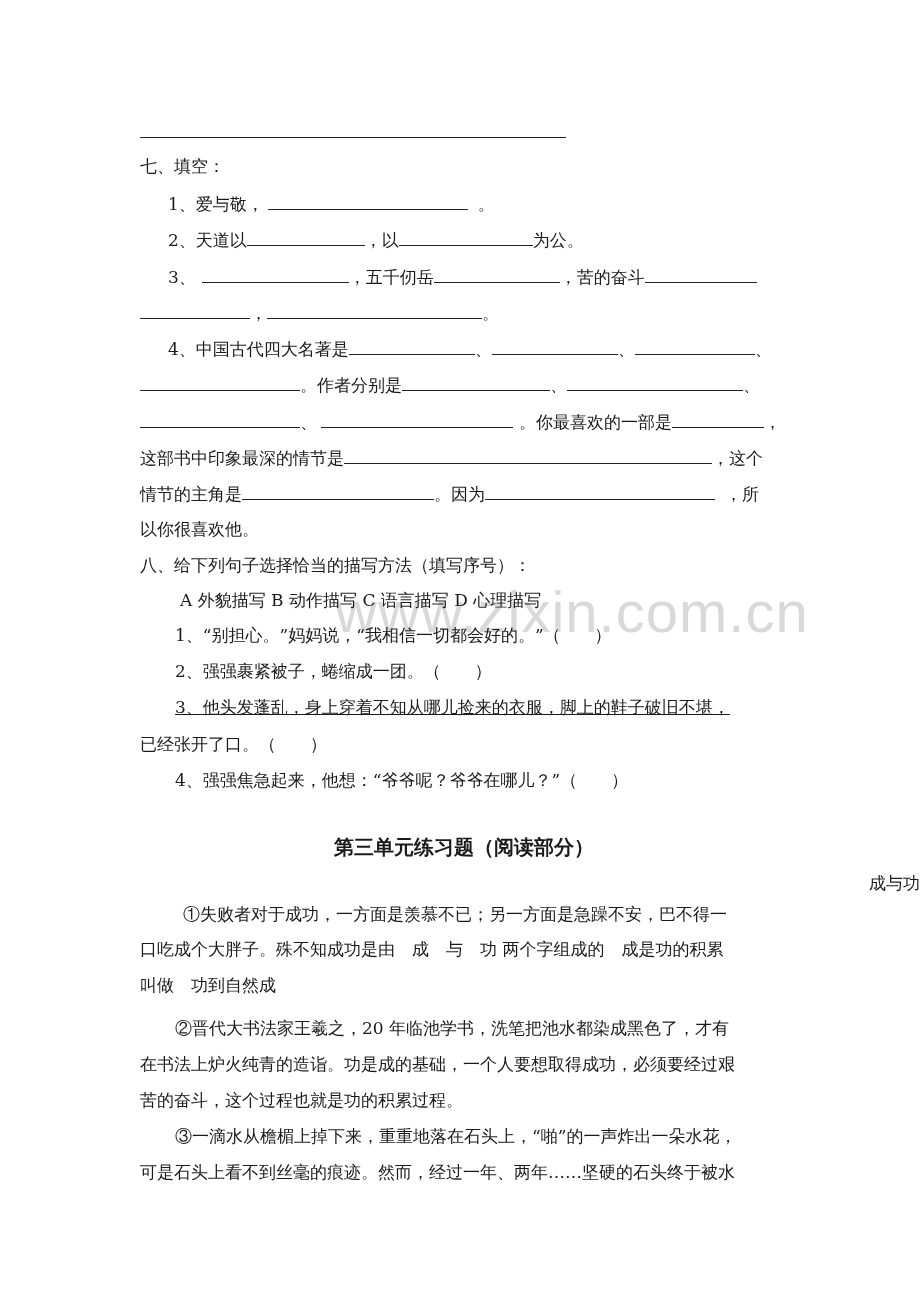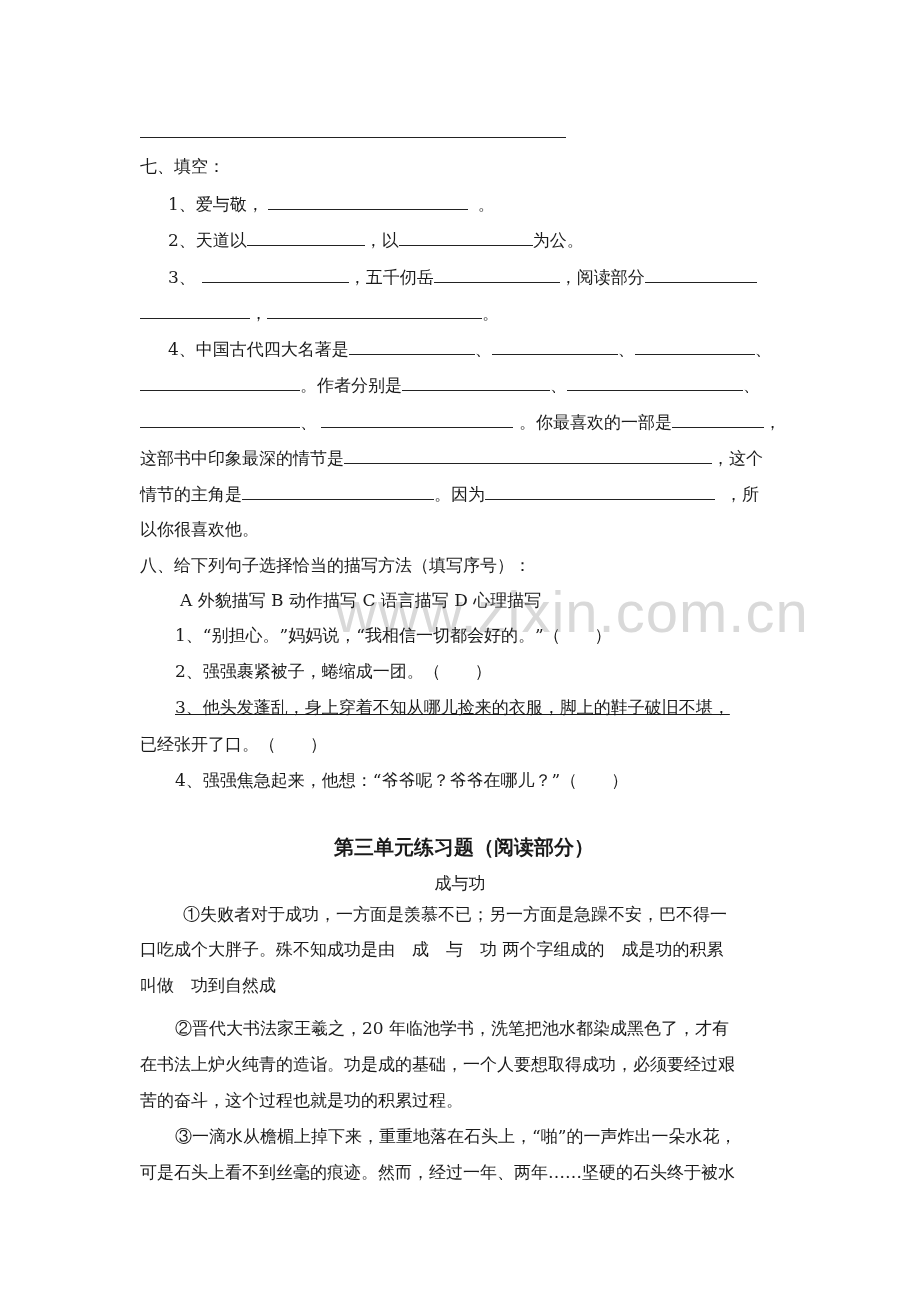--- a/index.html
+++ b/index.html
@@ -3,21 +3,21 @@
 <meta charset="utf-8">
 <style>
   html, body { margin: 0; padding: 0; background: #ffffff; }
   body { width: 920px; height: 1302px; position: relative; overflow: hidden;
          font-family: "DejaVu Serif", "Liberation Serif", serif; color: #1a1a1a; }
   .page { position: absolute; left: 0; top: 0; width: 920px; height: 1302px; }
   .line { position: absolute; left: 140px; white-space: nowrap; font-size: 17px; line-height: 22px; height: 22px; }
   .blank { display: inline-block; border-bottom: 1px solid #222; height: 17px; vertical-align: baseline; }
   .top-rule { position: absolute; left: 140px; top: 137px; width: 426px; border-top: 1px solid #222; }
   .title { position: absolute; left: 4px; width: 920px; text-align: center; font-size: 20px; font-weight: bold; line-height: 26px; }
-  .subtitle { position: absolute; left: 0; width: 920px; text-align: center; font-size: 17px; line-height: 22px; }
+  .subtitle { position: absolute; left: 0; width: 920px; text-align: right; font-size: 17px; line-height: 22px; }
   .watermark { position: absolute; left: 335px; top: 578px; font-family: "Liberation Sans", sans-serif;
                font-size: 58px; color: #d9d9d9; letter-spacing: 1px; pointer-events: none; z-index: 0; }
   .content { position: relative; z-index: 1; }
   .gap { display: inline-block; }
 </style>
 </head>
 <body>
 
 <div class="page">
 
@@ -31,21 +31,21 @@
 
     <div class="line" style="top:192px; left:168px;text-align:center;">
       <span>1、爱与敬，</span><span class="gap" style="width:4px"></span><span class="blank" style="width:200px"></span><span class="gap" style="width:10px"></span><span>。</span>
     </div>
 
     <div class="line" style="top:228px; left:168px;">
       <span>2、天道以</span><span class="blank" style="width:118px"></span><span>，以</span><span class="blank" style="width:134px"></span><span>为公。</span>
     </div>
 
     <div class="line" style="top:265px; left:168px;">
-      <span>3、</span><span class="gap" style="width:6px"></span><span class="blank" style="width:147px"></span><span>，五千仞岳</span><span class="blank" style="width:126px"></span><span>，阅读部分</span><span class="blank" style="width:112px"></span>
+      <span>3、</span><span class="gap" style="width:6px"></span><span class="blank" style="width:147px"></span><span>，五千仞岳</span><span class="blank" style="width:126px"></span><span>，苦的奋斗</span><span class="blank" style="width:112px"></span>
     </div>
 
     <div class="line" style="top:301px;">
       <span class="blank" style="width:110px"></span><span>，</span><span class="blank" style="width:215px"></span><span>。</span>
     </div>
 
     <div class="line" style="top:337px; left:168px;">
       <span>4、中国古代四大名著是</span><span class="blank" style="width:126px"></span><span>、</span><span class="blank" style="width:126px"></span><span>、</span><span class="blank" style="width:120px"></span><span>、</span>
     </div>
 

